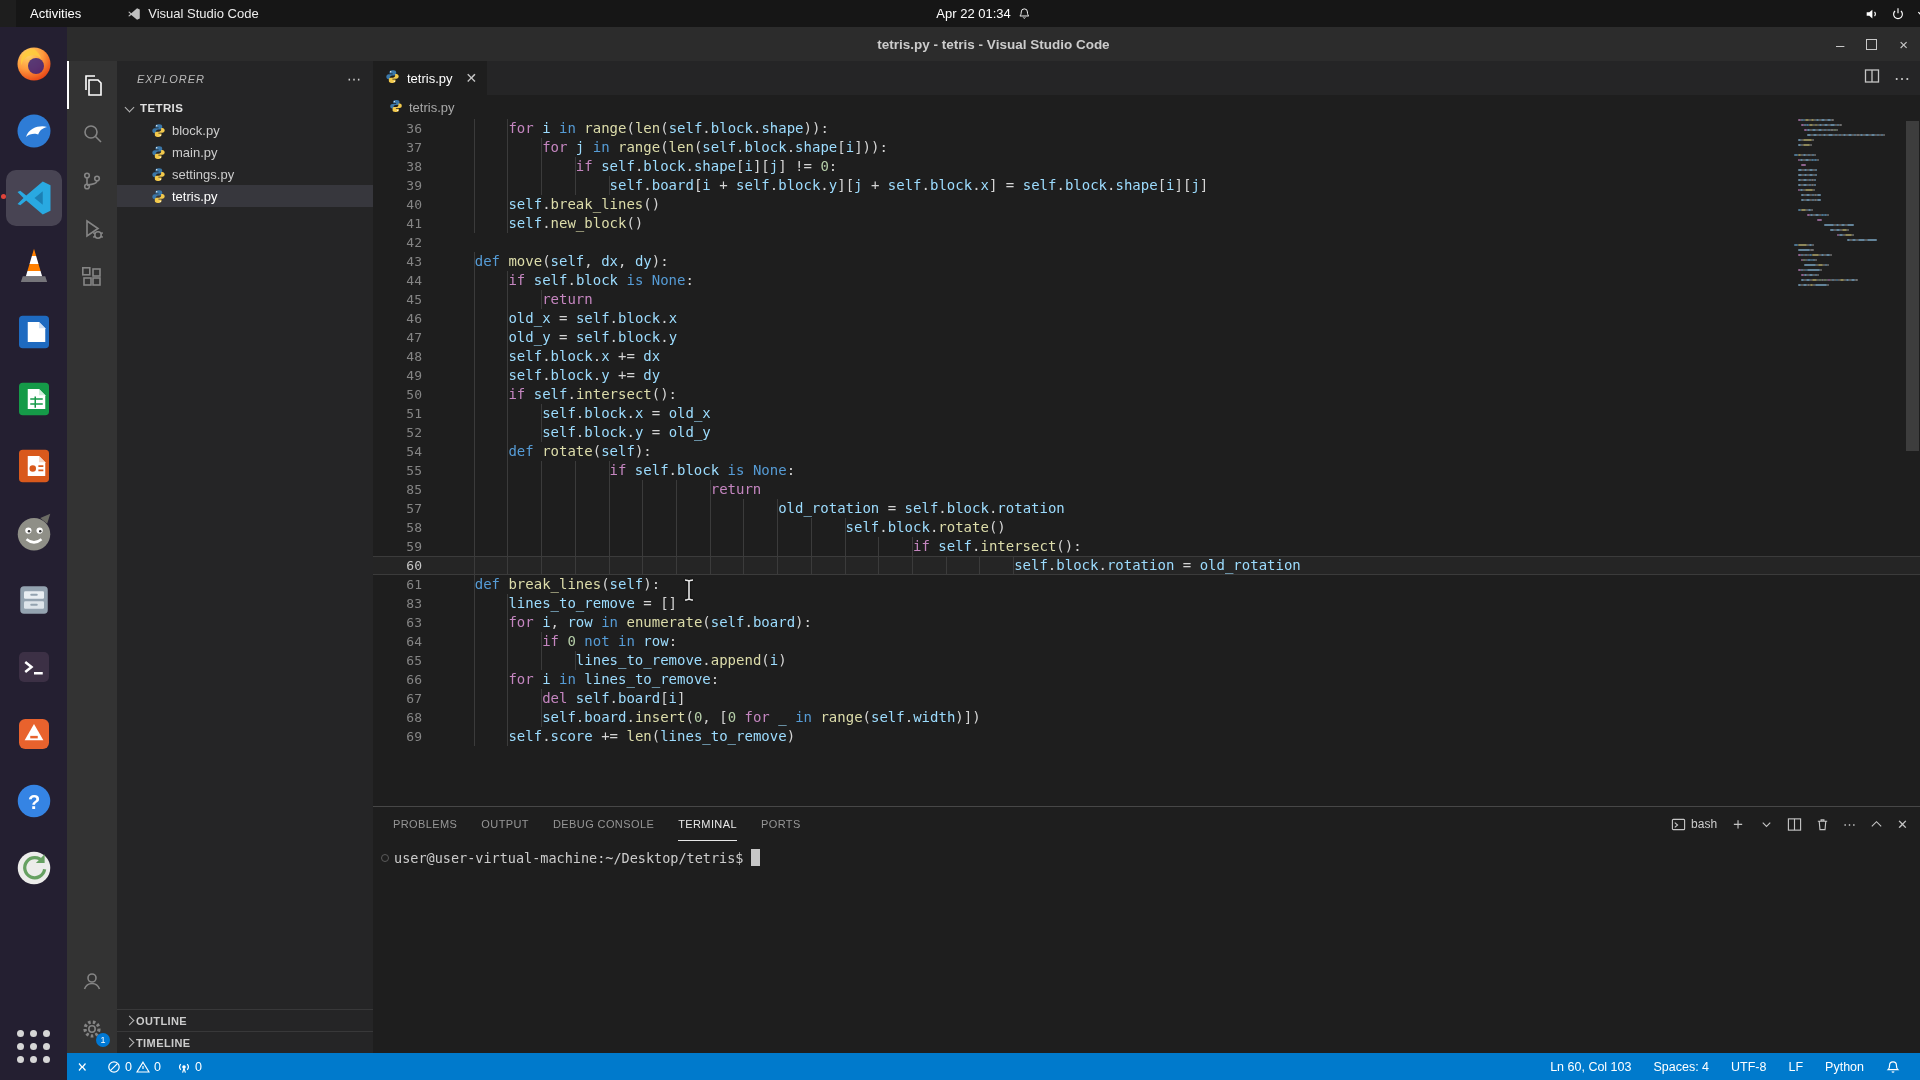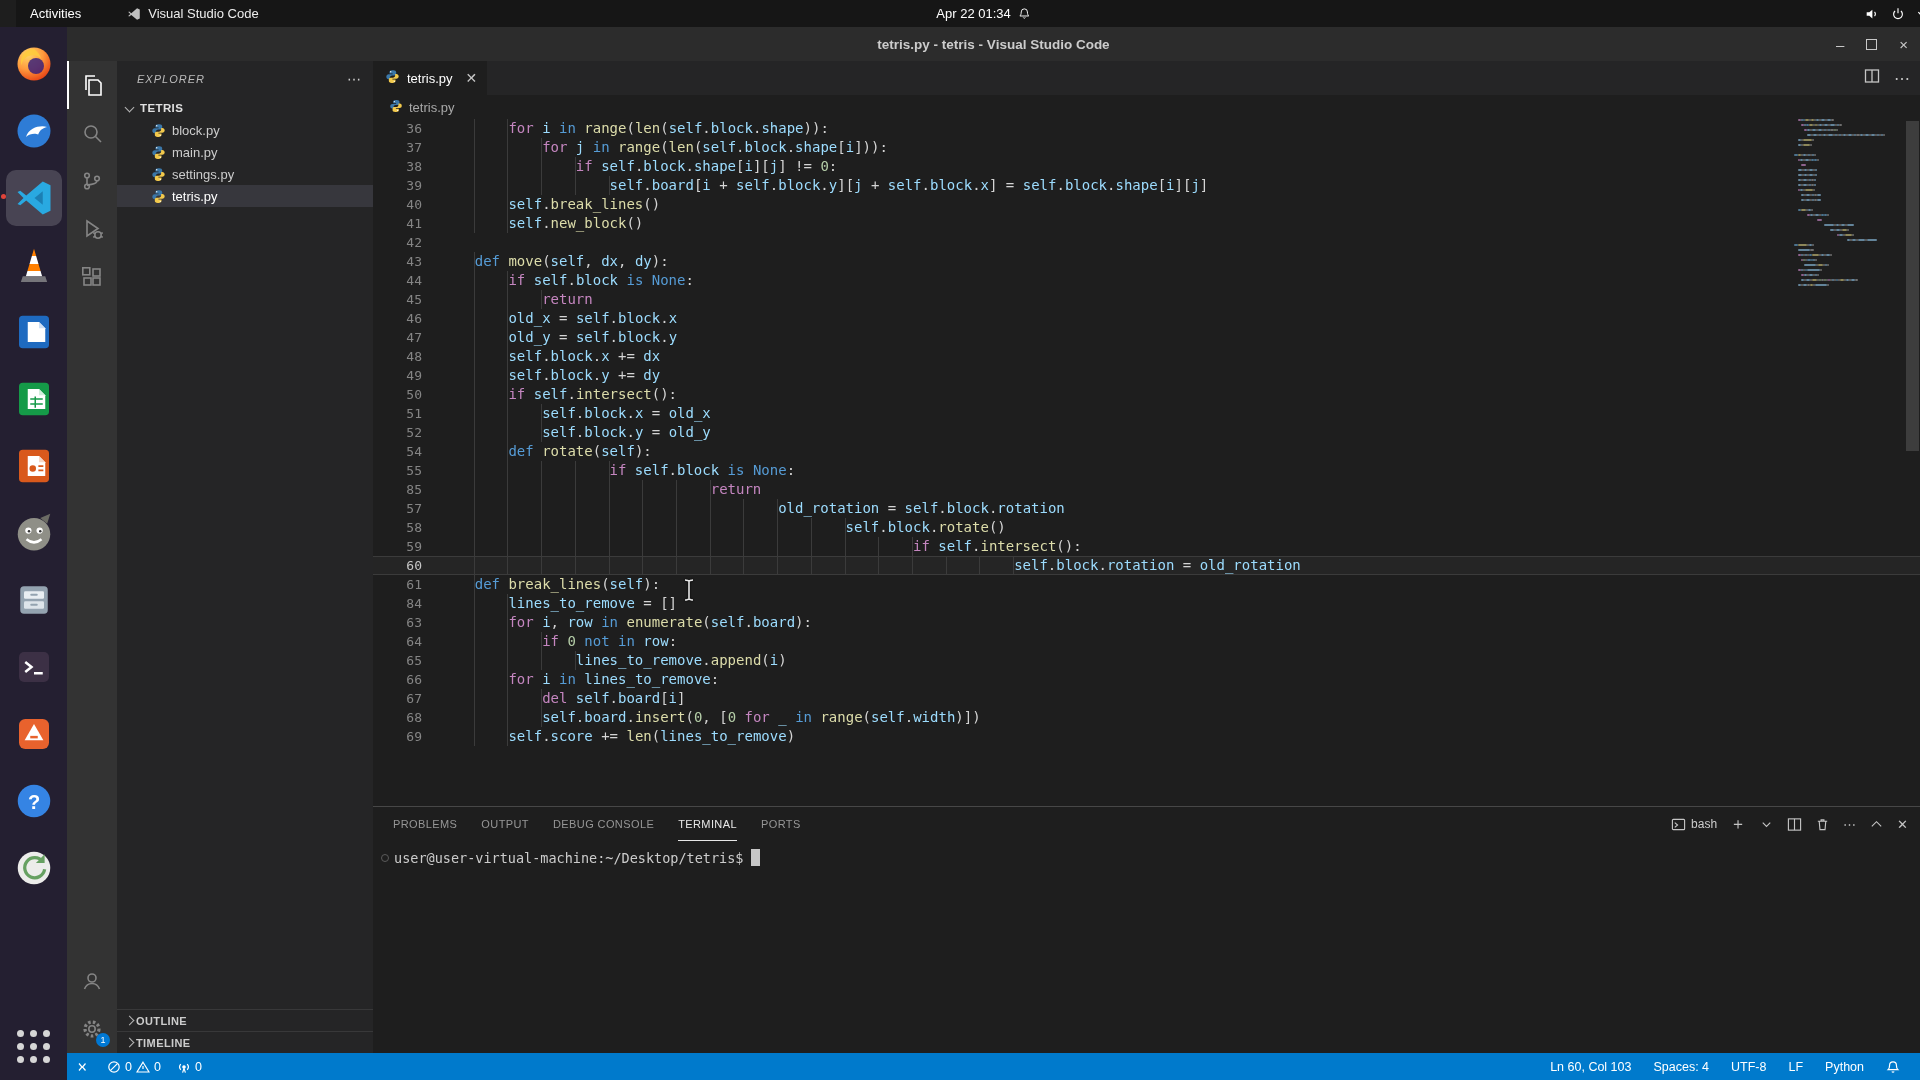--- a/index.html
+++ b/index.html
@@ -760,21 +760,21 @@
                   <span class="ln">61</span>
                   <span class="lgap"></span>
                   <span class="indent" style="width: 4ch;"></span>
                   <span class="syn-kb">def </span>
                   <span class="syn-fn">break_lines</span>
                   <span class="syn-c0">(</span>
                   <span class="syn-vr">self</span>
                   <span class="syn-c0">):</span>
                 </div>
                 <div class="line">
-                  <span class="ln">84</span>
+                  <span class="ln">83</span>
                   <span class="lgap"></span>
                   <span class="indent" style="width: 8ch;"></span>
                   <span class="syn-vr">lines_to_remove</span>
                   <span class="syn-c0"> = []</span>
                 </div>
                 <div class="line">
                   <span class="ln">63</span>
                   <span class="lgap"></span>
                   <span class="indent" style="width: 8ch;"></span>
                   <span class="syn-kc">for </span>

